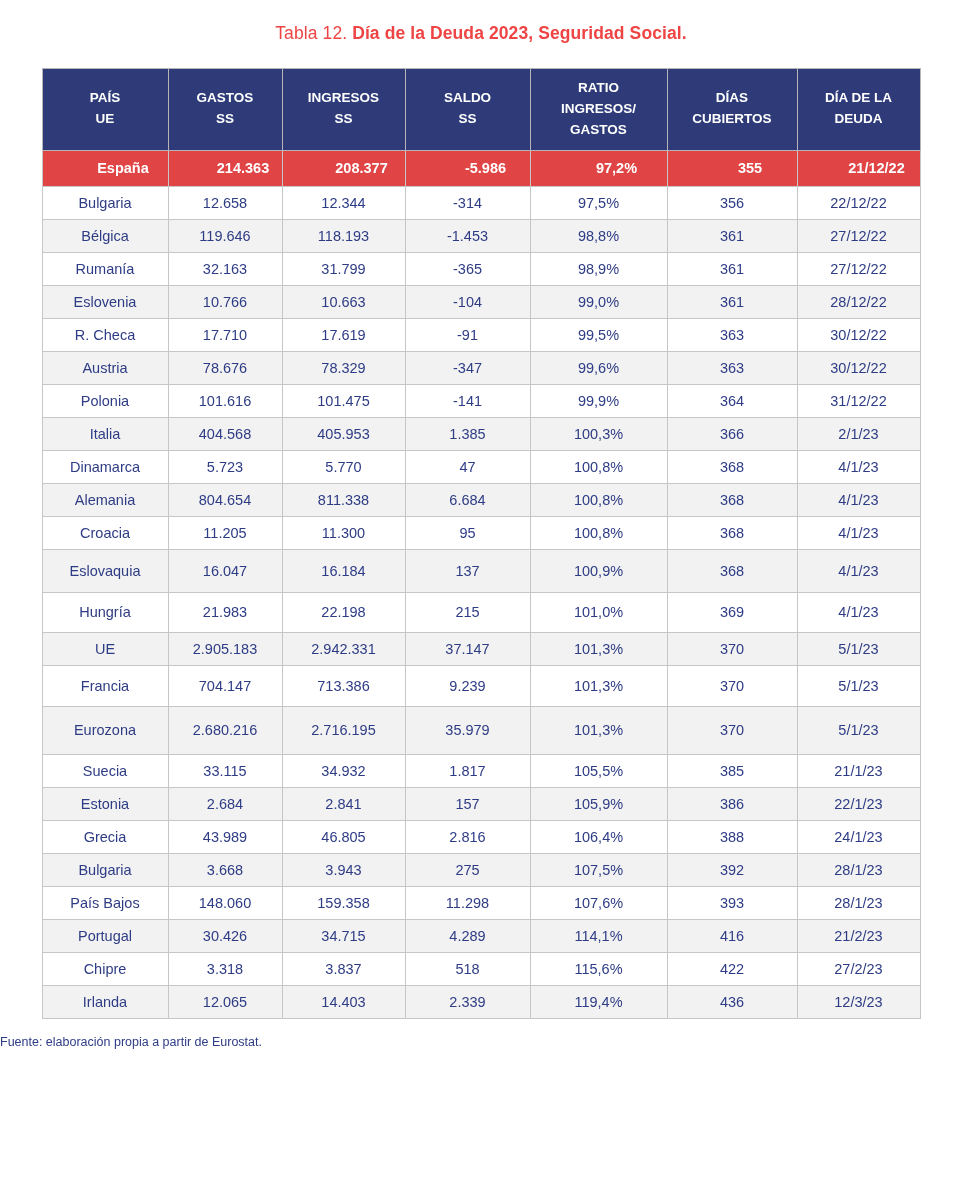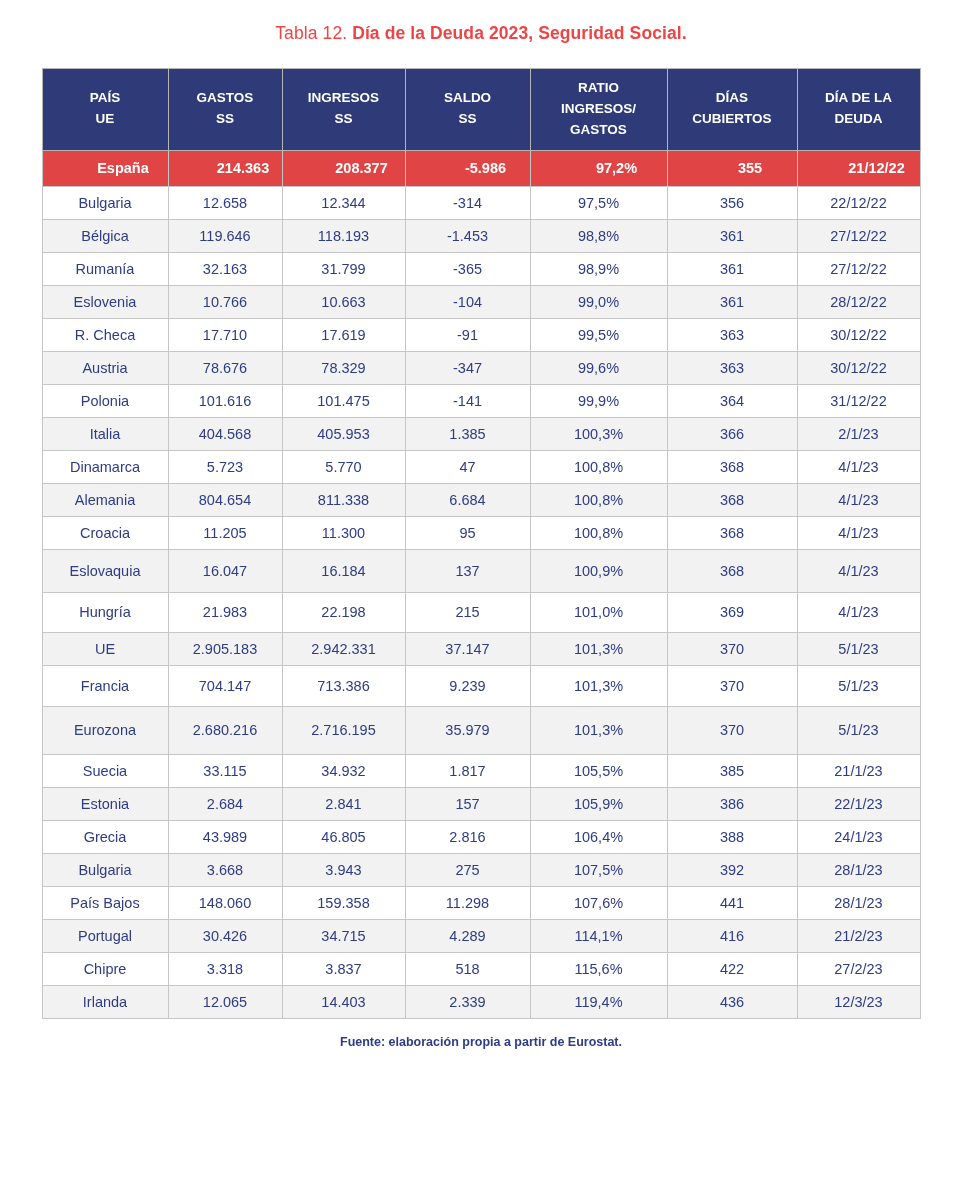--- a/index.html
+++ b/index.html
@@ -75,24 +75,24 @@
     padding-left: 40px;
   }
 
   
   tbody tr:nth-child(13) td { height: 43px; }
   tbody tr:nth-child(14) td { height: 40px; }
   tbody tr:nth-child(16) td { height: 41px; }
   tbody tr:nth-child(17) td { height: 48px; }
 
   .footer {
-    text-align: center;
+    text-align: left;
     margin-top: 16px;
     font-size: 12.5px;
-    font-weight: bold;
+    font-weight: normal;
     color: #2e3c85;
   }
 </style>
 </head>
 <body>
 
 <div class="page">
 
   <div class="title">
     <span>Tabla 12. </span><span class="title-main">Día de la Deuda 2023, Seguridad Social.</span>
@@ -316,21 +316,21 @@
           <td>107,5%</td>
           <td>392</td>
           <td>28/1/23</td>
         </tr>
         <tr>
           <td>País Bajos</td>
           <td>148.060</td>
           <td>159.358</td>
           <td>11.298</td>
           <td>107,6%</td>
-          <td>441</td>
+          <td>393</td>
           <td>28/1/23</td>
         </tr>
         <tr>
           <td>Portugal</td>
           <td>30.426</td>
           <td>34.715</td>
           <td>4.289</td>
           <td>114,1%</td>
           <td>416</td>
           <td>21/2/23</td>

